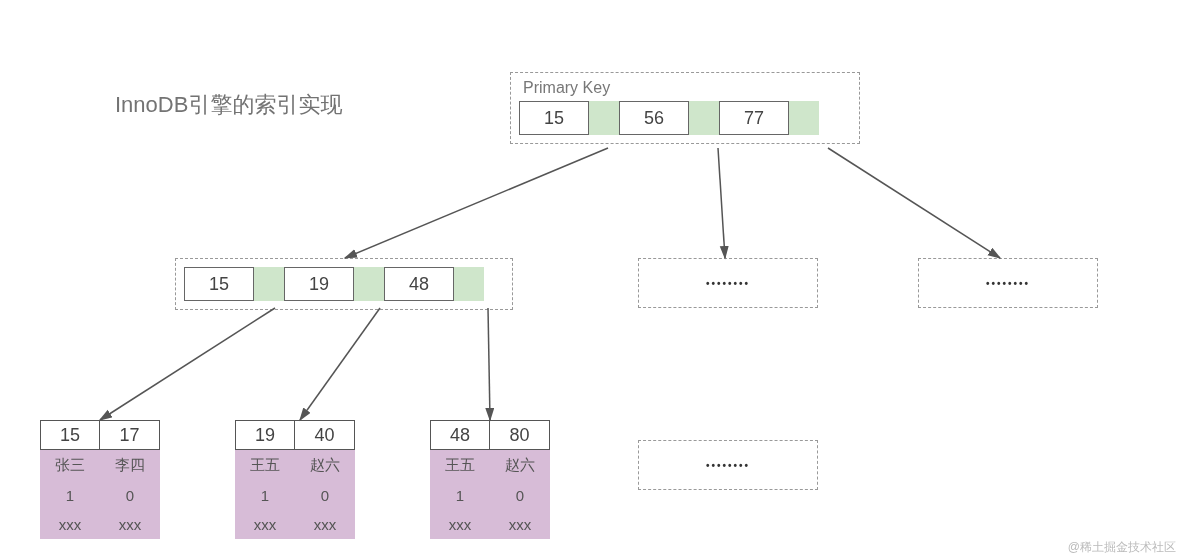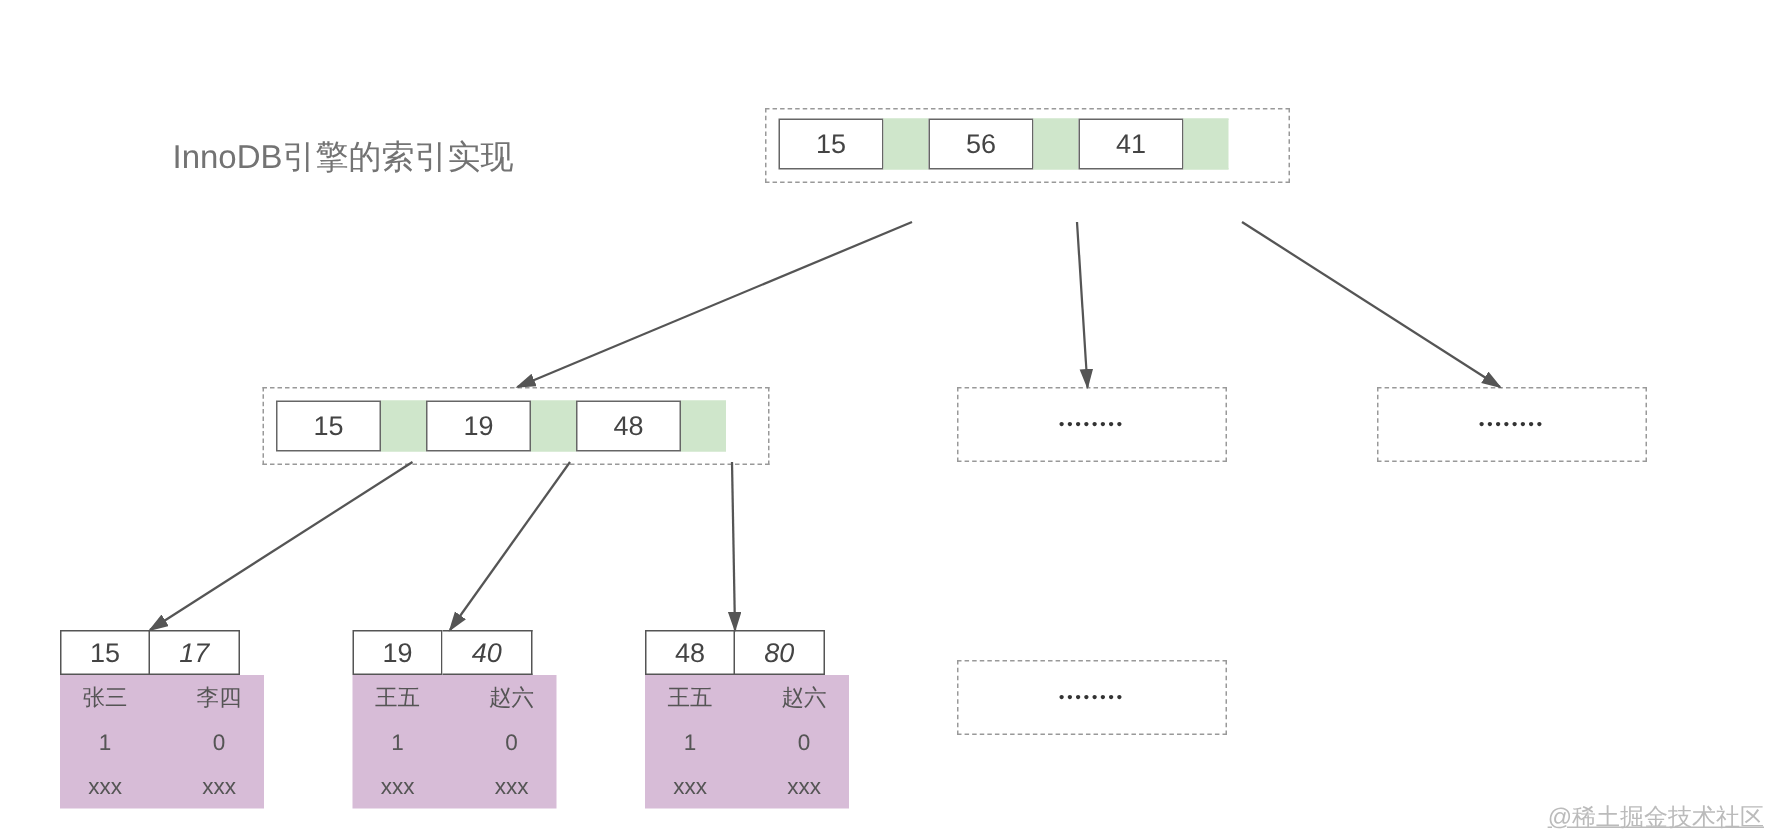--- a/index.html
+++ b/index.html
@@ -62,31 +62,30 @@
   .leaf-keys .cell {
     border: 1px solid #555;
     background: #fff;
     width: 60px;
     display: flex;
     align-items: center;
     justify-content: center;
     font-size: 18px;
     color: #444;
   }
-  .leaf-keys .cell + .cell { border-left: none; font-style: italic; }
+  .leaf-keys .cell + .cell { border-left: none; }
   .leaf-data {
     background: #d7bcd7;
     display: flex;
     flex-direction: column;
     font-size: 15px;
     color: #555;
   }
   .leaf-data .row {
     display: flex;
-    gap: 16px;
   }
   .leaf-data .d {
     width: 60px;
     padding: 6px 0;
   }
   .ellipsis-box {
     position: absolute;
     border: 1px dashed #999;
     background: #fff;
     display: flex;
@@ -103,37 +102,37 @@
     position: absolute;
     left: 0; top: 0;
     width: 1184px;
     height: 560px;
     pointer-events: none;
   }
   .watermark {
     position: absolute;
     right: 8px;
     bottom: 4px;
-    font-size: 16px;
+    font-size: 12px;
     color: #bbb;
-    text-decoration: underline;
   }
 </style>
 </head>
 <body>
 
 <div class="title">InnoDB引擎的索引实现</div>
 
 <div class="node-box" style="left:510px; top:72px; width:350px;">
+  <div class="node-label">Primary Key</div>
   <div class="slots">
     <div class="key">15</div>
     <div class="ptr"></div>
     <div class="key">56</div>
     <div class="ptr"></div>
-    <div class="key">41</div>
+    <div class="key">77</div>
     <div class="ptr"></div>
   </div>
 </div>
 
 <div class="node-box" style="left:175px; top:258px; width:338px; padding-top:8px;">
   <div class="slots">
     <div class="key">15</div>
     <div class="ptr"></div>
     <div class="key">19</div>
     <div class="ptr"></div>

